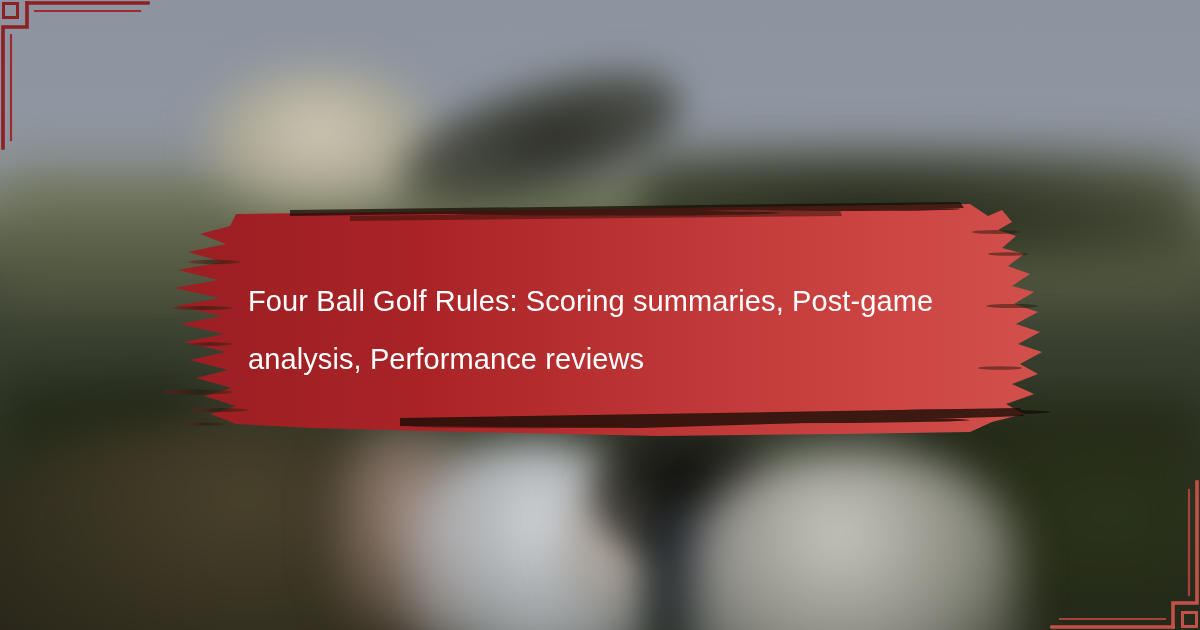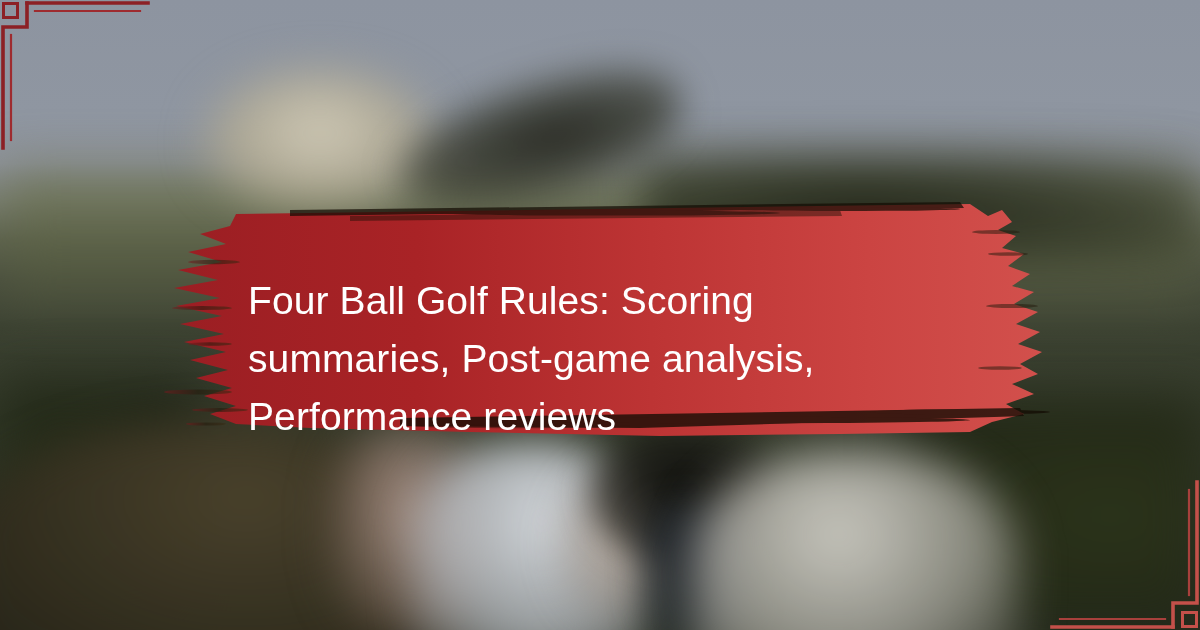--- a/index.html
+++ b/index.html
@@ -139,21 +139,21 @@
     width:918px; height:246px;
   }
   .banner-svg { position:absolute; inset:0; width:100%; height:100%; display:block; }
 
   
   .headline {
     position:absolute;
     left:248px; top:272px;
     width:716px;
     color:#ffffff;
-    font-size:39px;
+    font-size:29px;
     line-height:58px;
     font-weight:400;
     letter-spacing:0.1px;
     text-align:left;
     white-space:pre-line;
     z-index:5;
   }
 
   
   .corner { position:absolute; pointer-events:none; }

